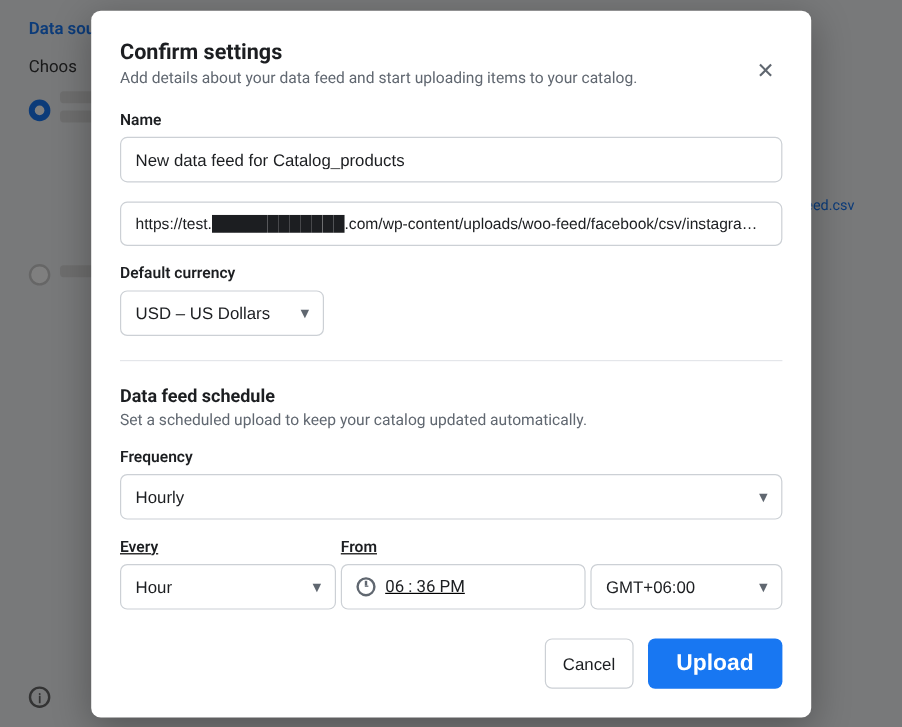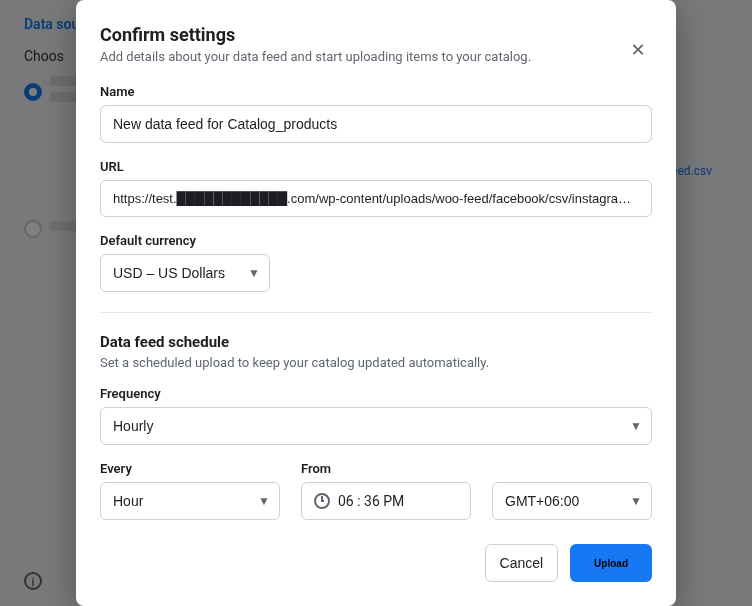--- a/index.html
+++ b/index.html
@@ -251,23 +251,24 @@
     }
 
     .schedule-subtitle {
       font-size: 13px;
       color: #606770;
       margin-bottom: 16px;
     }
 
     .row-fields {
       display: flex;
-      gap: 21px;
+      gap: 4px;
       align-items: flex-end;
       margin-top: 12px;
+      text-decoration: underline;
     }
 
     .field-col {
       display: flex;
       flex-direction: column;
     }
 
     .field-col.every-col {
       width: 180px;
     }
@@ -341,23 +342,23 @@
       font-weight: 500;
       color: #1c1e21;
       cursor: pointer;
     }
 
     .btn-upload {
       padding: 10px 24px;
       border: none;
       border-radius: 6px;
       background: #1877f2;
-      font-size: 10px;
+      font-size: 19px;
       font-weight: 600;
-      color: #000000;
+      color: #ffffff;
       cursor: pointer;
     }
 
     .currency-select-wrapper {
       display: inline-block;
       position: relative;
       min-width: 170px;
     }
   </style>
 </head>
@@ -404,21 +405,20 @@
       </div>
       <button class="close-btn">✕</button>
     </div>
 
     <div class="field-section">
       <div class="field-label">Name</div>
       <input type="text" class="text-input" value="New data feed for Catalog_products" style="">
     </div>
 
     <div class="field-section">
-      <div class="field-label">URL</div>
       <input type="text" class="url-input" value="https://test.████████████.com/wp-content/uploads/woo-feed/facebook/csv/instagra…" style="">
     </div>
 
     <div class="field-section">
       <div class="field-label">Default currency</div>
       <div class="currency-select-wrapper">
         <select class="select-field">
           <option>USD – US Dollars</option>
         </select>
         <span class="select-arrow">▼</span>

